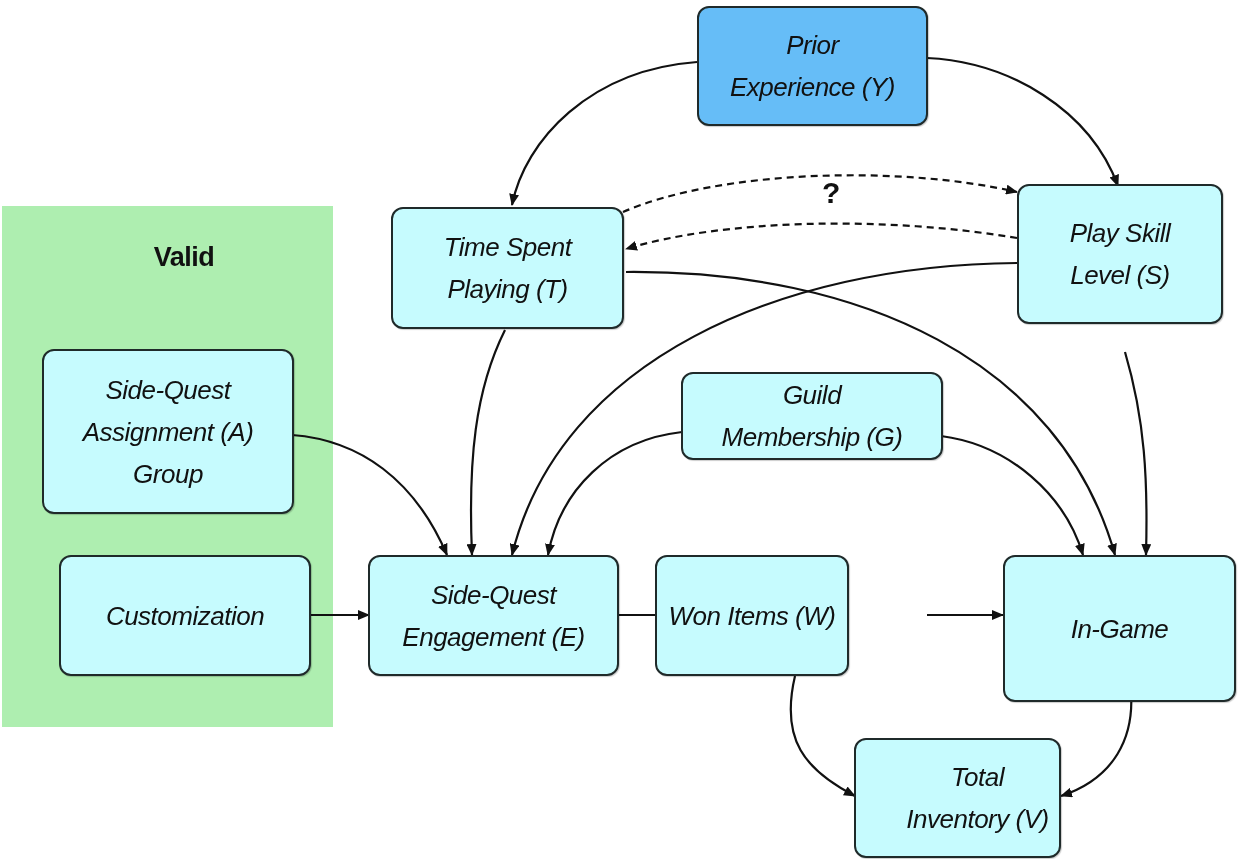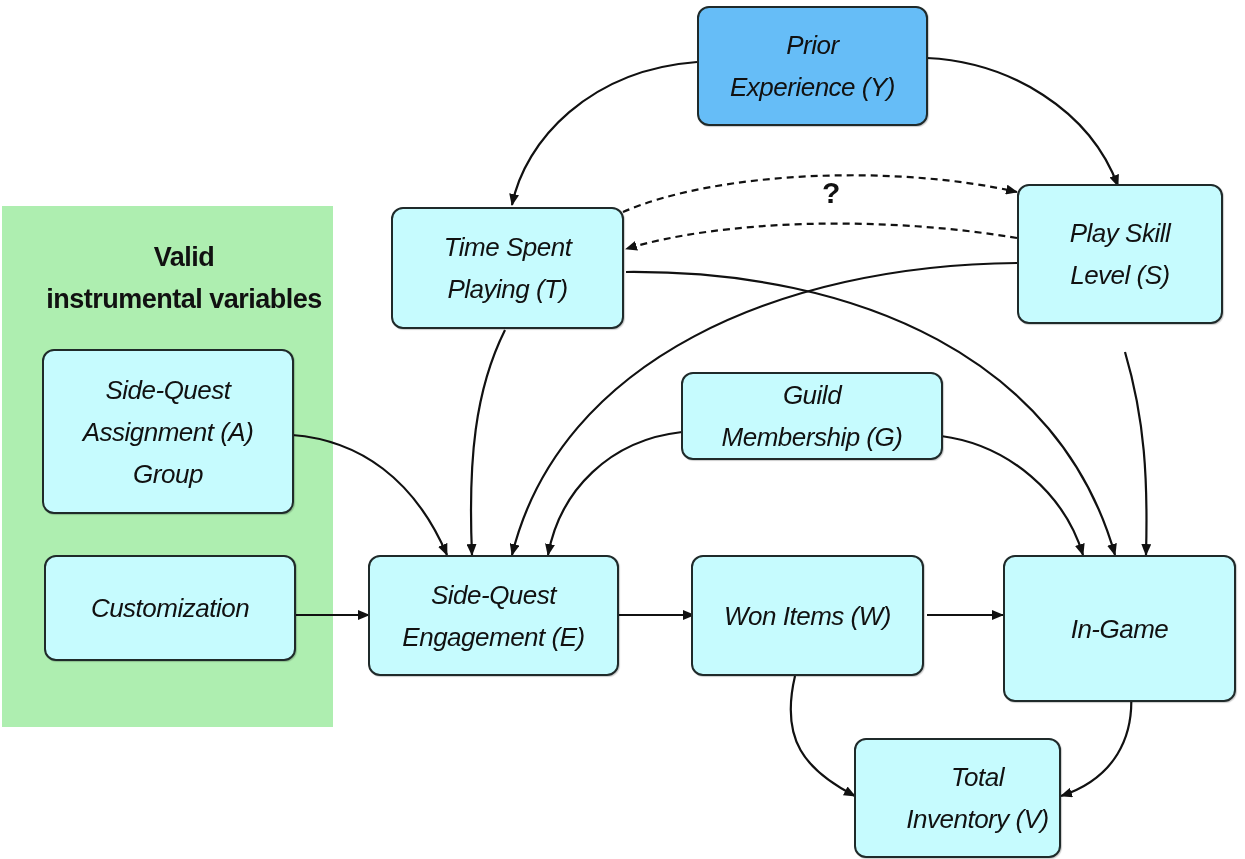--- a/index.html
+++ b/index.html
@@ -15,21 +15,20 @@
   .node.root { background: #66bdf7; }
   svg.edges { position: absolute; left: 0; top: 0; width: 1245px; height: 859px; }
   .qmark { position: absolute; left: 822px; top: 176px; font-size: 30px; font-weight: bold; color: #111; }
 </style>
 </head>
 <body>
 
 <div class="panel"></div>
 <div class="panel-title">
   <div>Valid</div>
-  <div>instrumental variables</div>
 </div>
 
 <svg class="edges" viewBox="0 0 1245 859">
   <defs>
     <marker id="ah" markerWidth="12" markerHeight="10" refX="11" refY="5" orient="auto" markerUnits="userSpaceOnUse">
       <path d="M0,0 L12,5 L0,10 z" fill="#111"></path>
     </marker>
   </defs>
   <g fill="none" stroke="#111" stroke-width="2.2">
     <path d="M697,62 C590,70 525,140 512,205" marker-end="url(#ah)"></path>
@@ -82,34 +81,34 @@
   </div>
 </div>
 
 <div class="node" style="left:681px;top:372px;width:262px;height:88px;">
   <div>
     <div>Guild</div>
     <div><span>Membership (</span><span>G</span><span>)</span></div>
   </div>
 </div>
 
-<div class="node" style="left:44px;top:555px;width:252px;height:106px;font-style:italic;">
+<div class="node" style="left:59px;top:555px;width:252px;height:121px;font-style:italic;">
   <div>
     <div>Customization</div>
   </div>
 </div>
 
 <div class="node" style="left:368px;top:555px;width:251px;height:121px;">
   <div>
     <div>Side-Quest</div>
     <div><span>Engagement (</span><span>E</span><span>)</span></div>
   </div>
 </div>
 
-<div class="node" style="left:691px;top:555px;width:233px;height:121px;">
+<div class="node" style="left:655px;top:555px;width:194px;height:121px;">
   <div>
     <div><span>Won Items (</span><span>W</span><span>)</span></div>
   </div>
 </div>
 
 <div class="node" style="left:1003px;top:555px;width:233px;height:147px;">
   <div>
     <div>In-Game</div>
   </div>
 </div>

